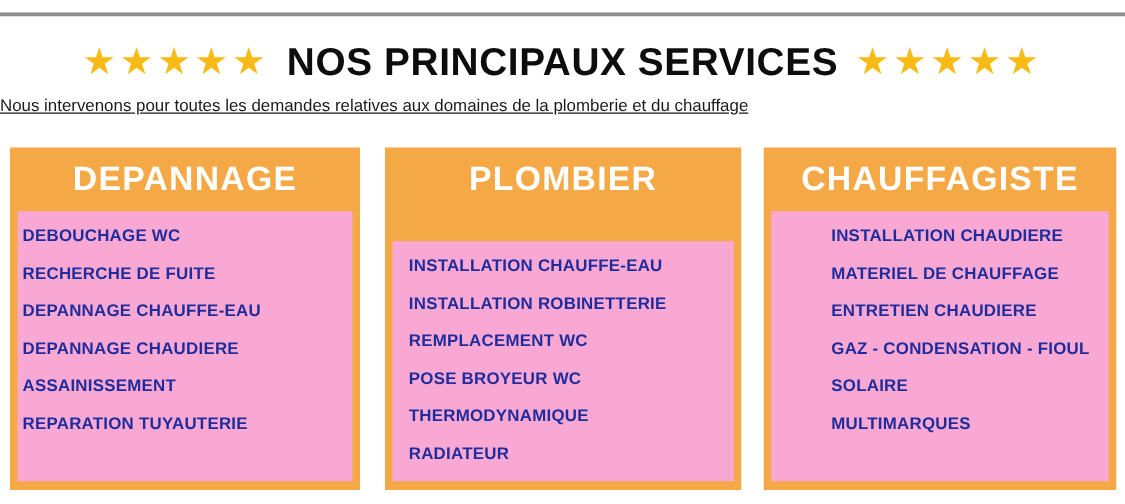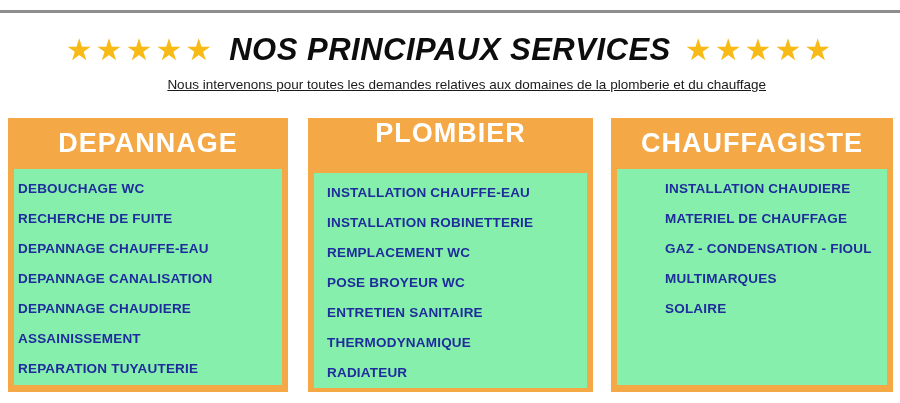--- a/index.html
+++ b/index.html
@@ -42,28 +42,27 @@
     line-height: 1;
     padding-top: 2px;
   }
   .page-title {
     margin: 0;
     font-size: 31px;
     font-weight: bold;
     color: #0d0d0d;
     letter-spacing: 0.5px;
     line-height: 1;
-    font-style: italic;
   }
   .subtitle {
     position: absolute;
     top: 77px;
     left: 0;
     width: 766px;
-    text-align: right;
+    text-align: left;
     font-size: 13.5px;
     color: #1a1a1a;
     text-decoration: underline;
   }
   .panels {
     position: absolute;
     top: 118px;
     left: 8px;
     display: flex;
   }
@@ -84,21 +83,21 @@
     align-items: center;
     justify-content: center;
     color: #ffffff;
     font-size: 27px;
     font-weight: bold;
     letter-spacing: 1px;
   }
   .panel-body {
     flex: 1;
     margin: 0 6px 7px 6px;
-    background: #86efac;
+    background: #f9a8d4;
     padding-top: 5px;
     box-sizing: border-box;
   }
   .service-item {
     height: 30px;
     line-height: 30px;
     font-size: 13.5px;
     font-weight: bold;
     color: #1f2d9c;
     letter-spacing: 0.2px;
@@ -125,45 +124,44 @@
   <div class="subtitle">Nous intervenons pour toutes les demandes relatives aux domaines de la plomberie et du chauffage</div>
 
   <div class="panels">
 
     <section class="panel panel-1">
       <h2 class="panel-header">DEPANNAGE</h2>
       <div class="panel-body">
         <div class="service-item">DEBOUCHAGE WC</div>
         <div class="service-item">RECHERCHE DE FUITE</div>
         <div class="service-item">DEPANNAGE CHAUFFE-EAU</div>
-        <div class="service-item">DEPANNAGE CANALISATION</div>
         <div class="service-item">DEPANNAGE CHAUDIERE</div>
         <div class="service-item">ASSAINISSEMENT</div>
         <div class="service-item">REPARATION TUYAUTERIE</div>
       </div>
     </section>
 
     <section class="panel panel-2">
       <h2 class="panel-header">PLOMBIER</h2>
       <div class="panel-body">
         <div class="service-item">INSTALLATION CHAUFFE-EAU</div>
         <div class="service-item">INSTALLATION ROBINETTERIE</div>
         <div class="service-item">REMPLACEMENT WC</div>
         <div class="service-item">POSE BROYEUR WC</div>
-        <div class="service-item">ENTRETIEN SANITAIRE</div>
         <div class="service-item">THERMODYNAMIQUE</div>
         <div class="service-item">RADIATEUR</div>
       </div>
     </section>
 
     <section class="panel panel-3">
       <h2 class="panel-header">CHAUFFAGISTE</h2>
       <div class="panel-body">
         <div class="service-item">INSTALLATION CHAUDIERE</div>
         <div class="service-item">MATERIEL DE CHAUFFAGE</div>
+        <div class="service-item">ENTRETIEN CHAUDIERE</div>
         <div class="service-item">GAZ - CONDENSATION - FIOUL</div>
+        <div class="service-item">SOLAIRE</div>
         <div class="service-item">MULTIMARQUES</div>
-        <div class="service-item">SOLAIRE</div>
       </div>
     </section>
 
   </div>
 </div>
 
 </body></html>

